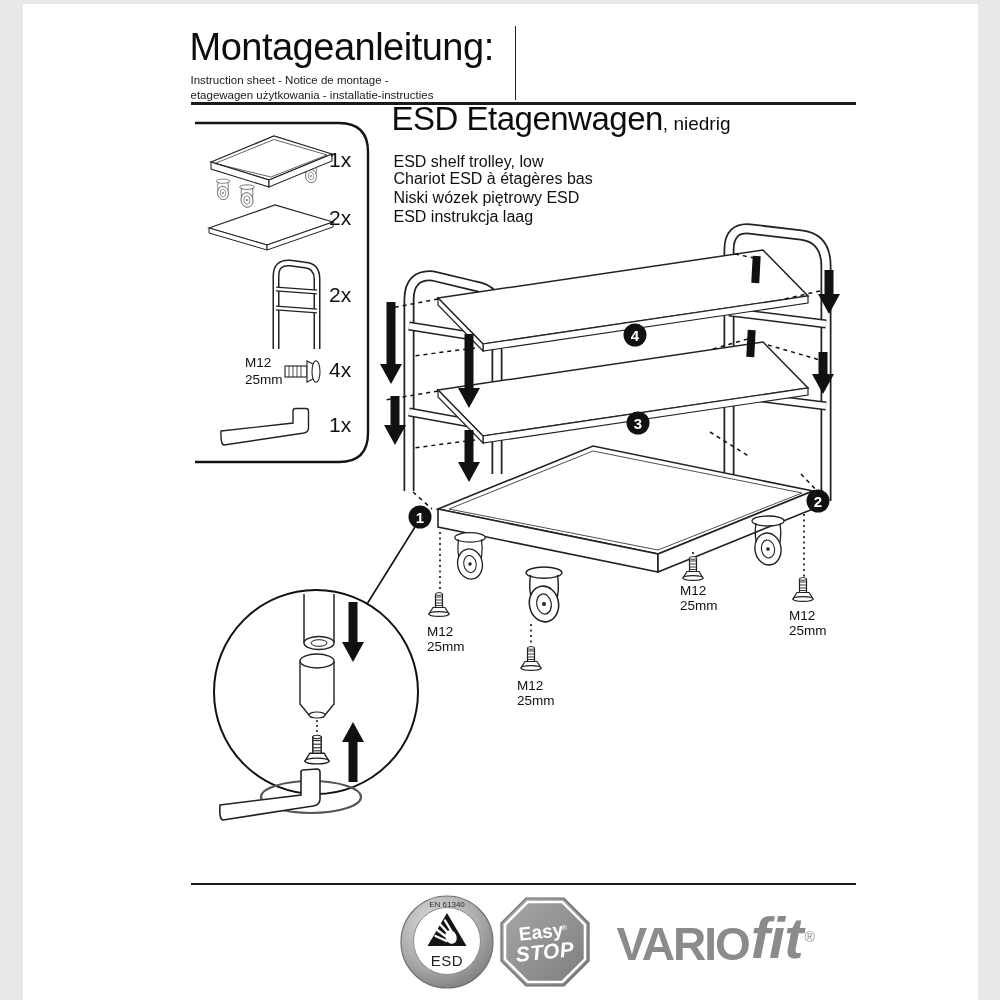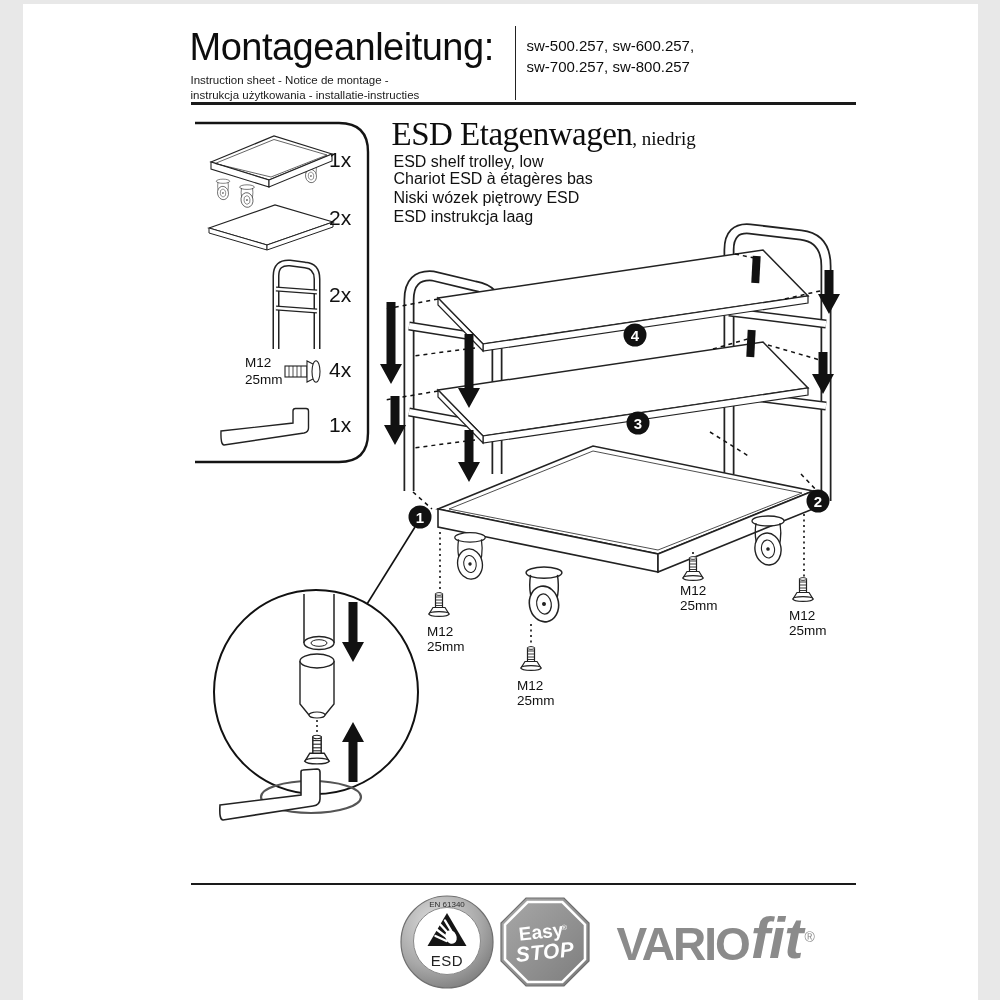--- a/index.html
+++ b/index.html
@@ -13,21 +13,21 @@
   #main-title{left:167px;top:22px;font-size:38px;letter-spacing:-0.5px;color:#0d0d0d;}
   .hdr-sub{left:168px;font-size:11.5px;color:#1a1a1a;text-align:right;}
   #hdr-sub1{top:70px;}
   #hdr-sub2{top:85px;}
   #hdr-divider{left:492px;top:22px;width:1.5px;height:74px;background:#222;}
   #hdr-codes{left:504px;top:31px;font-size:15px;line-height:21px;color:#0d0d0d;}
   .rule{left:168px;width:665px;background:#1a1a1a;}
   #rule-top{top:98px;height:3px;}
   #rule-bottom{top:879px;height:2px;}
   
-  #prod-title{left:369px;top:112px;font-size:33px;color:#0d0d0d;letter-spacing:-0.5px;font-family:Liberation Serif, serif;}
+  #prod-title{left:369px;top:96px;font-size:33px;color:#0d0d0d;letter-spacing:-0.5px;}
   #prod-title .suffix{font-size:19px;letter-spacing:0;}
   .prod-line{left:371px;font-size:16px;color:#111;}
   #prod-en{top:149px;}
   #prod-fr{top:166px;}
   #prod-pl{top:185px;}
   #prod-nl{top:204px;}
   
   #diagram-svg{left:0;top:0;}
   
   #esd-logo{left:377px;top:891px;}
@@ -37,26 +37,22 @@
   #brand .p2{font-size:58px;font-weight:bold;font-style:italic;color:#8b8b8b;letter-spacing:-1px;margin-left:2px;}
   #brand .reg{font-size:14px;color:#8b8b8b;position:relative;top:-26px;left:2px;}
 </style>
 </head>
 <body>
 
 <div id="page">
 
   <div class="abs" id="main-title">Montageanleitung:</div>
   <div class="abs hdr-sub" id="hdr-sub1">Instruction sheet - Notice de montage -</div>
-  <div class="abs hdr-sub" id="hdr-sub2">instrukcja użytkowania - installatie-instructies</div>
+  <div class="abs hdr-sub" id="hdr-sub2">etagewagen użytkowania - installatie-instructies</div>
   <div class="abs" id="hdr-divider"></div>
-  <div class="abs" id="hdr-codes">
-    <div>sw-500.257, sw-600.257,</div>
-    <div>sw-700.257, sw-800.257</div>
-  </div>
   <div class="abs rule" id="rule-top"></div>
 
   <div class="abs" id="prod-title">
     <span>ESD Etagenwagen</span><span class="suffix">, niedrig</span>
   </div>
   <div class="abs prod-line" id="prod-en">ESD shelf trolley, low</div>
   <div class="abs prod-line" id="prod-fr">Chariot ESD à étagères bas</div>
   <div class="abs prod-line" id="prod-pl">Niski wózek piętrowy ESD</div>
   <div class="abs prod-line" id="prod-nl">ESD instrukcja laag</div>
 

